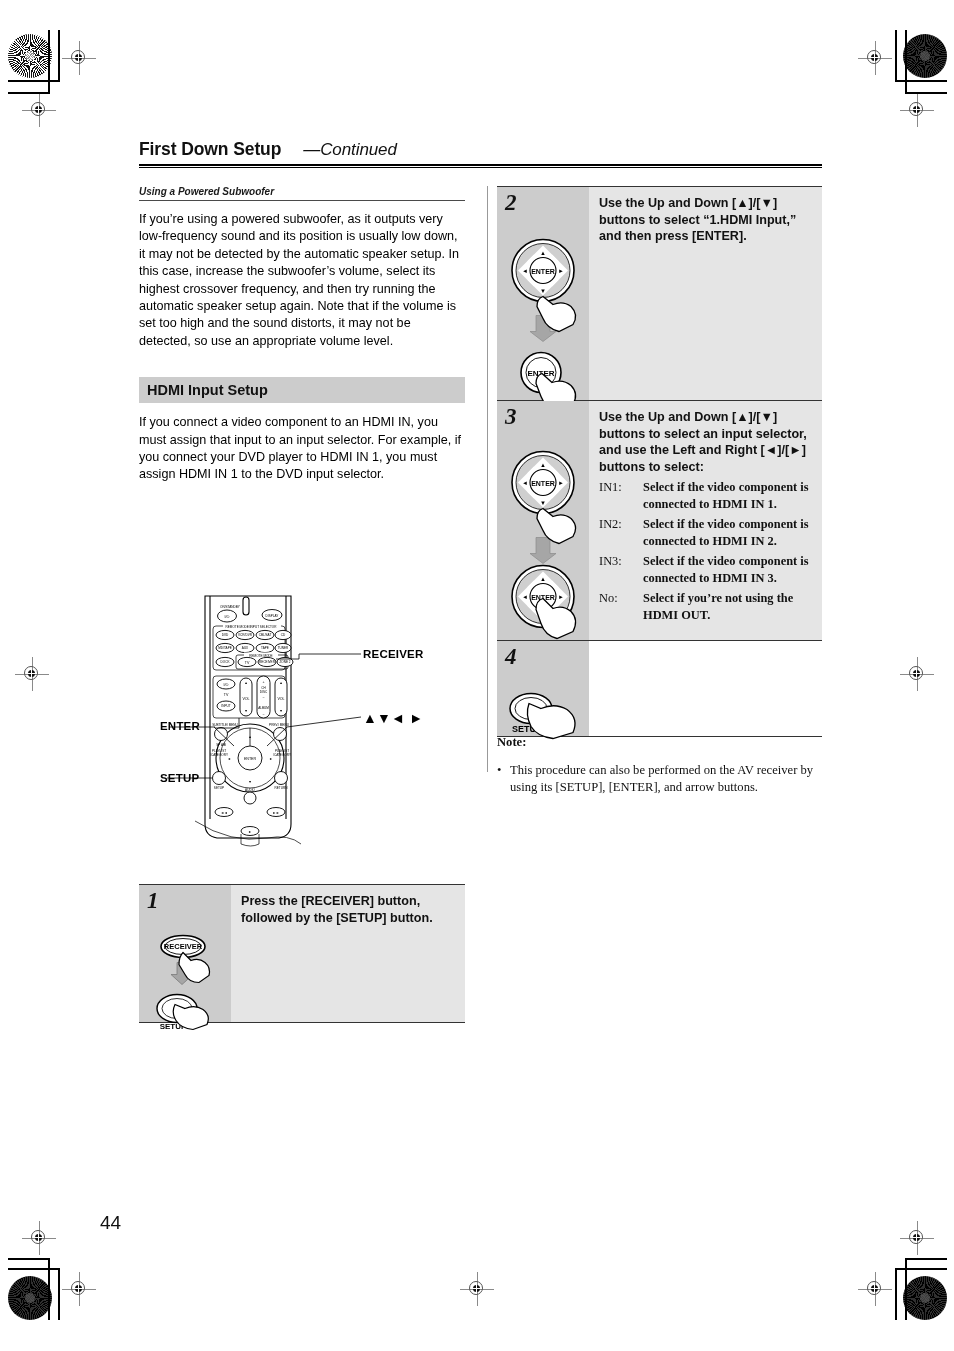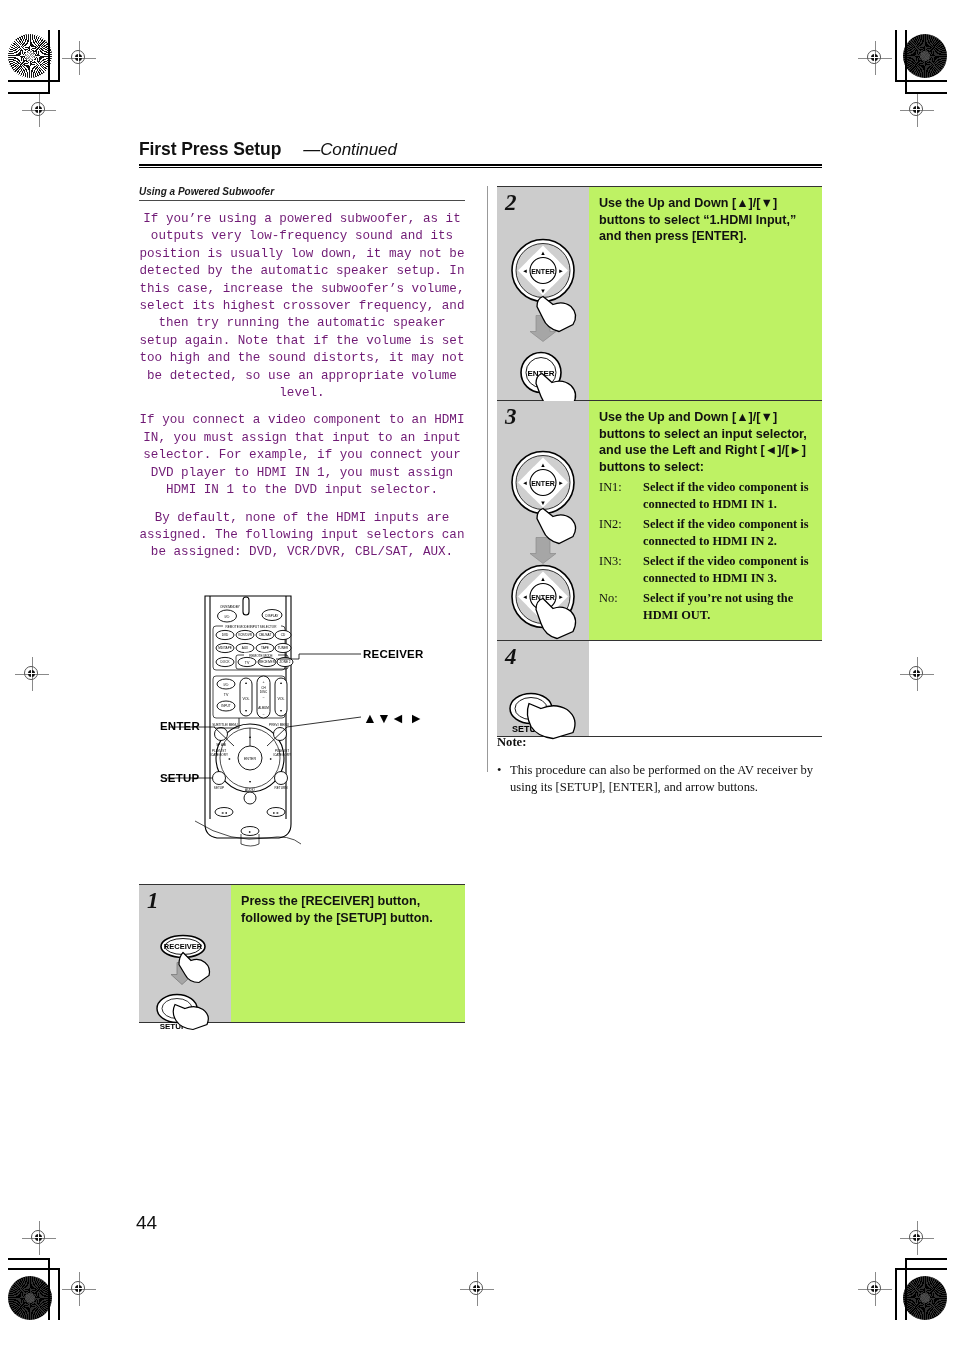--- a/index.html
+++ b/index.html
@@ -139,25 +139,25 @@
     font-family: "Liberation Sans", sans-serif;
     font-size: 10px;
     font-style: italic;
     font-weight: bold;
     color: #1a1a1a;
     padding-bottom: 3px;
     border-bottom: 1.6px solid #4a4a4a;
     margin-bottom: 10px;
   }
   .body-p {
-    font-family: Liberation Mono, monospace;
+    font-family: Liberation Sans, sans-serif;
     font-size: 12.6px;
     line-height: 17.4px;
-    color: #701a75;
-    text-align: center;
+    color: #000000;
+    text-align: left;
     margin: 0 0 10px 0;
   }
   .gray-head {
     background: #cccccc;
     font-family: "Liberation Sans", sans-serif;
     font-size: 14.5px;
     font-weight: bold;
     color: #111;
     padding: 5px 0 5px 8px;
     margin-top: 27px;
@@ -209,21 +209,21 @@
     padding: 3px 0 0 8px;
   }
   .step-art {
     position: relative;
     width: 92px;
     height: 100%;
   }
   .step-text-cell {
     flex: 1;
     padding: 8px 8px 10px 10px;
-    background: #bef264;
+    background: #e5e5e5;
     box-sizing: border-box;
   }
   .step-bold {
     font-family: "Liberation Sans", sans-serif;
     font-size: 12.6px;
     font-weight: bold;
     line-height: 16.5px;
     color: #111;
   }
   .step-plain {
@@ -276,21 +276,20 @@
     color: #111;
   }
   .note-bullet { width: 13px; min-width: 13px; }
 
   .page-number {
     position: absolute;
     left: 100px; top: 1212px;
     font-family: "Liberation Sans", sans-serif;
     font-size: 19px;
     color: #111;
-    margin-left: 36px;
   }
 
   
   .col-divider {
     position: absolute;
     left: 487px; top: 186px;
     width: 1px; height: 586px;
     background: #999;
   }
 </style>
@@ -390,32 +389,32 @@
 <div class="crop" style="left:876px; top:1250px; width:70px; height:70px;">
   <i style="left:29px; top:8px; width:1.5px; height:62px;"></i>
   <i style="left:19px; top:18px; width:1.5px; height:52px;"></i>
   <i style="left:19px; top:18px; width:52px; height:1.5px;"></i>
   <i style="left:29px; top:8px; width:42px; height:1.5px;"></i>
 </div>
 
 <div id="page">
 
   <div class="doc-title">
-    <span>First Press Setup</span><span class="cont">—Continued</span>
+    <span>First Down Setup</span><span class="cont">—Continued</span>
   </div>
   <div class="title-rule"></div>
 
   <div class="col-divider"></div>
 
   <div class="col-left">
     <div class="sub-head">Using a Powered Subwoofer</div>
     <p class="body-p">If you’re using a powered subwoofer, as it outputs very low-frequency sound and its position is usually low down, it may not be detected by the automatic speaker setup. In this case, increase the subwoofer’s volume, select its highest crossover frequency, and then try running the automatic speaker setup again. Note that if the volume is set too high and the sound distorts, it may not be detected, so use an appropriate volume level.</p>
 
+    <div class="gray-head">HDMI Input Setup</div>
     <p class="body-p">If you connect a video component to an HDMI IN, you must assign that input to an input selector. For example, if you connect your DVD player to HDMI IN 1, you must assign HDMI IN 1 to the DVD input selector.</p>
-    <p class="body-p">By default, none of the HDMI inputs are assigned. The following input selectors can be assigned: DVD, VCR/DVR, CBL/SAT, AUX.</p>
   </div>
 
   <div class="remote-wrap">
     <svg width="326" height="270" viewBox="0 0 326 270">
       <defs>
         <style>
           .ol { fill:none; stroke:#000; stroke-width:1.1; }
           .olt { fill:none; stroke:#000; stroke-width:0.7; }
           .btn { fill:#fff; stroke:#000; stroke-width:0.9; }
           .tny { font-family:"Liberation Sans", sans-serif; font-size:3.1px; fill:#000; text-anchor:middle; }

